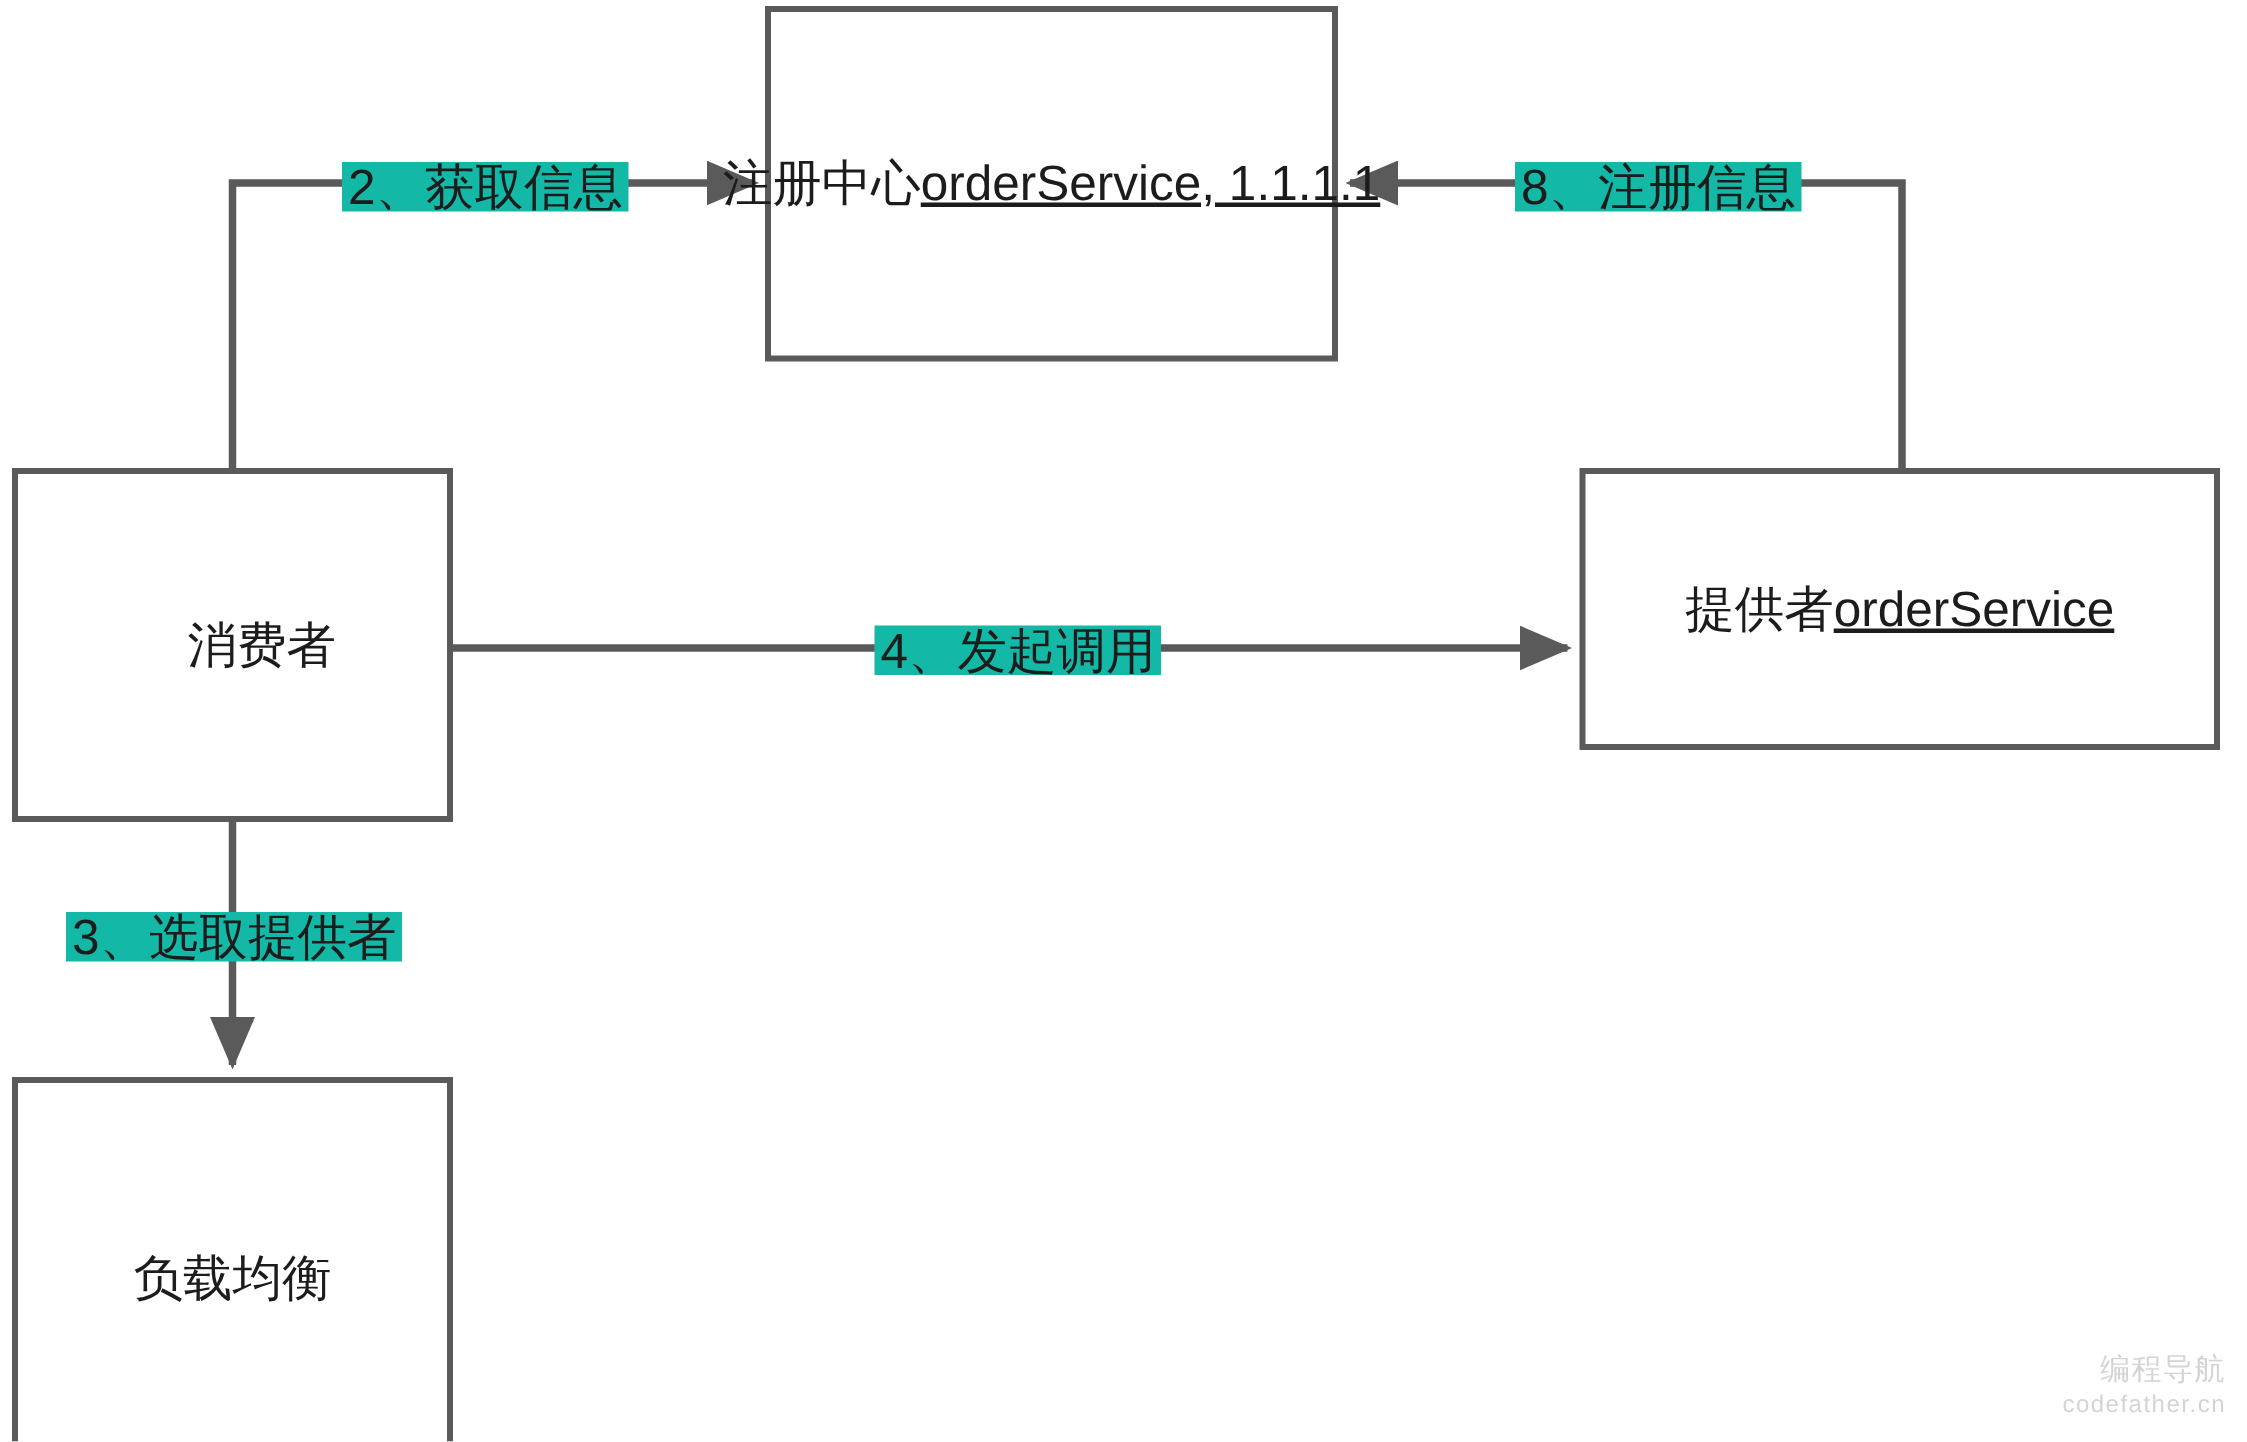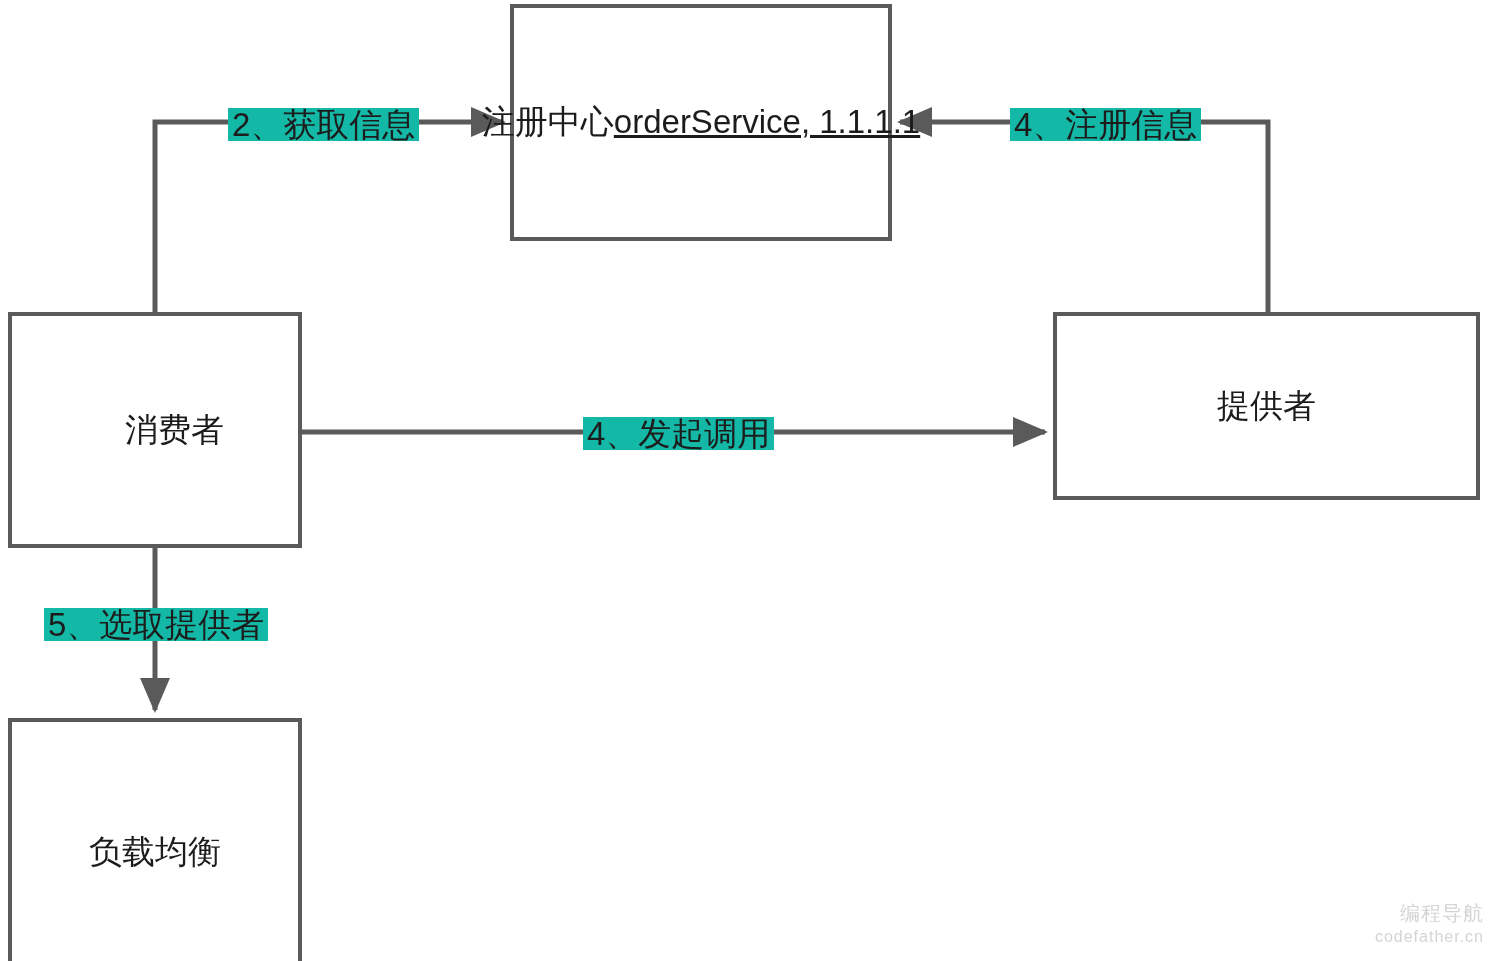--- a/index.html
+++ b/index.html
@@ -105,30 +105,31 @@
     <div class="node-line">注册中心</div>
     <div class="node-line sub">orderService, 1.1.1.1</div>
   </div>
 
   <div class="node-box" style="left:8px; top:312px; width:294px; height:236px;padding-left:39px;">
     <div class="node-line">消费者</div>
   </div>
 
   <div class="node-box" style="left:1053px; top:312px; width:427px; height:188px;">
     <div class="node-line">提供者</div>
+    <div class="node-line sub">orderService</div>
   </div>
 
   <div class="node-box" style="left:8px; top:718px; width:294px; height:268px;">
     <div class="node-line">负载均衡</div>
   </div>
 
-  <div class="edge-label" style="left:1010px; top:108px;">4、注册信息</div>
+  <div class="edge-label" style="left:1010px; top:108px;">8、注册信息</div>
 
   <div class="edge-label" style="left:228px; top:108px;">2、获取信息</div>
 
-  <div class="edge-label" style="left:44px; top:608px;">5、选取提供者</div>
+  <div class="edge-label" style="left:44px; top:608px;">3、选取提供者</div>
 
   <div class="edge-label" style="left:583px; top:417px;">4、发起调用</div>
 
   <div class="watermark cn">编程导航</div>
   <div class="watermark domain">codefather.cn</div>
 
 </div>
 
 </body></html>

